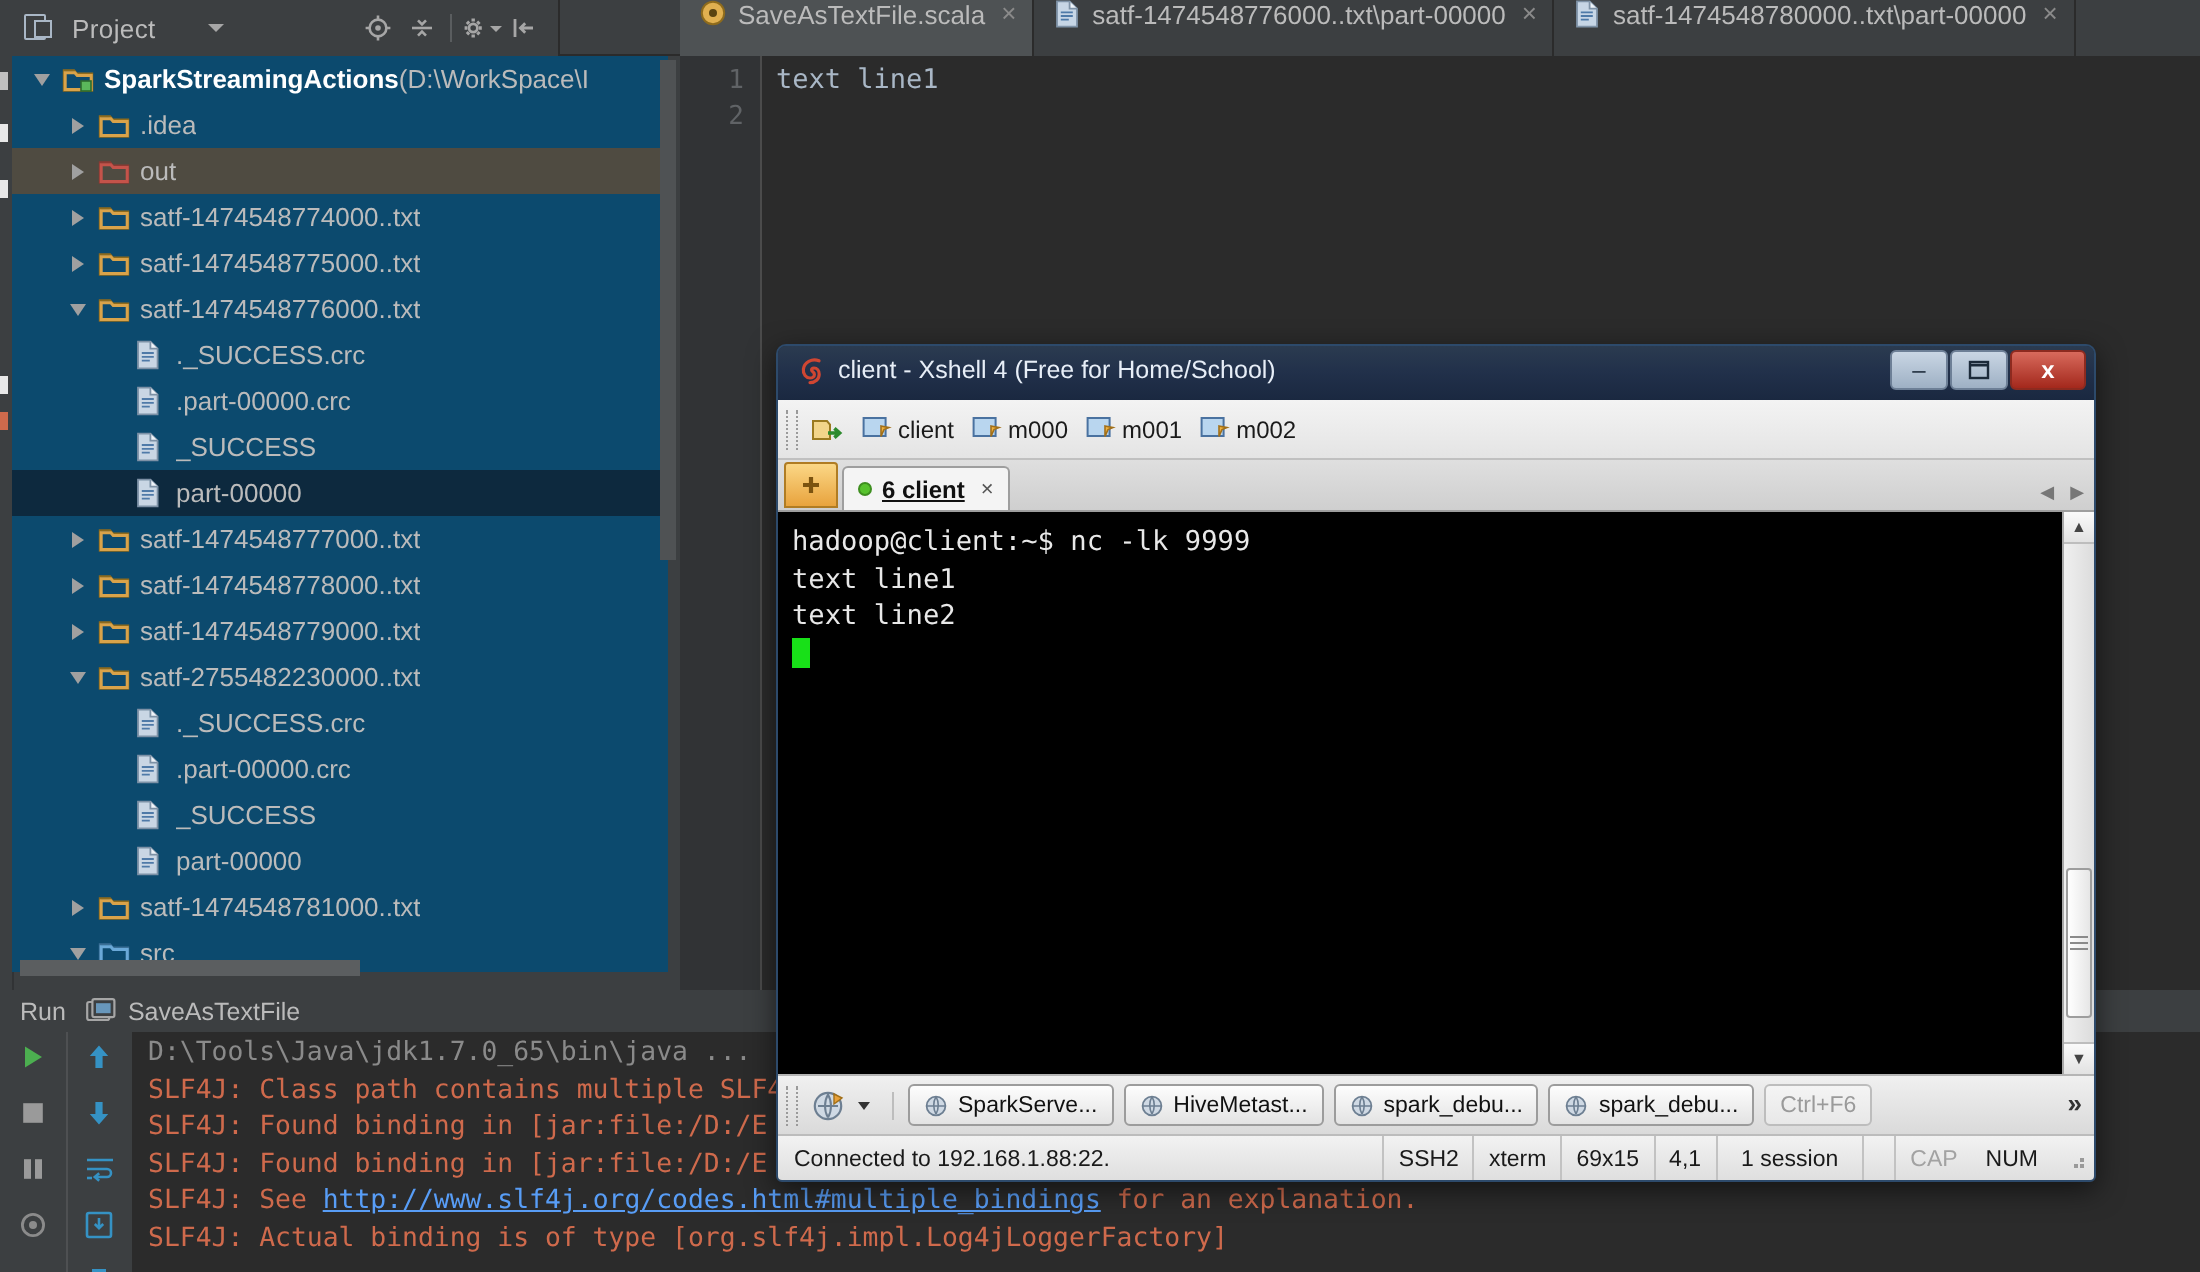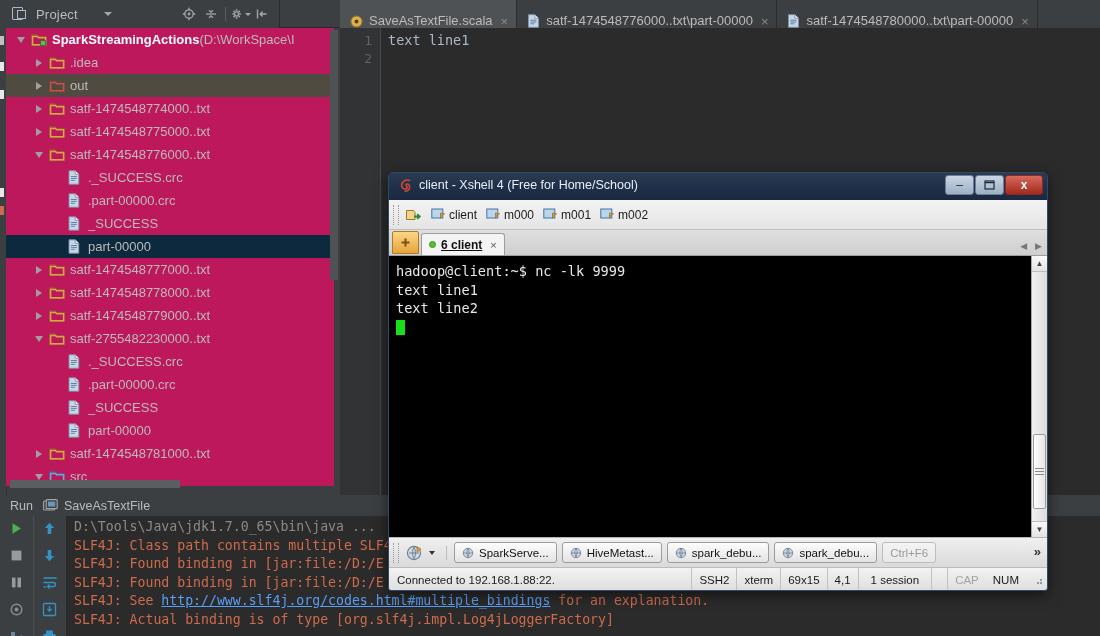--- a/index.html
+++ b/index.html
@@ -16,31 +16,31 @@
   .proj-head .pico .a{position:absolute;left:0;top:0;width:11px;height:13px;border:1.4px solid #a9b7c6;border-radius:1px;box-sizing:border-box;}
   .proj-head .pico .b{position:absolute;left:5px;top:3px;width:9px;height:9px;background:#3c3f41;border:1.4px solid #a9b7c6;box-sizing:border-box;}
   .proj-title{color:#bbbbbb;font-size:13px;margin-left:8px;letter-spacing:.2px;}
   .caret-dn{width:0;height:0;border-left:4px solid transparent;border-right:4px solid transparent;
       border-top:4px solid #a6a6a6;margin-left:26px;}
   .proj-tools{position:absolute;right:0;top:0;height:28px;display:flex;align-items:center;gap:0px;}
   .tbtn{width:22px;height:24px;display:flex;align-items:center;justify-content:center;position:relative;}
   .sep-v{width:1px;height:14px;background:#5a5d5f;margin:0 3px;}
 
   .tab-strip{position:absolute;left:340px;top:0;width:760px;height:28px;background:#3c3f41;display:flex;align-items:stretch;}
-  .etab{display:flex;align-items:flex-end;padding:0 8px 0 10px;height:28px;box-sizing:border-box;
+  .etab{display:flex;align-items:flex-start;padding:0 8px 0 10px;height:28px;box-sizing:border-box;
       color:#bbbbbb;font-size:13px;white-space:nowrap;border-right:1px solid #2b2b2b;}
   .etab.active{background:#4e5254;}
   .etab .tico{margin-right:6px;display:flex;}
   .etab .tclose{margin-left:8px;color:#8a8a8a;font-size:13px;line-height:1;}
 
   .side-strip{position:absolute;left:0;top:28px;width:6px;height:467px;background:#3c3f41;border-right:1px solid #313335;}
   .side-mark{position:absolute;left:0;width:4px;height:9px;}
 
   
-  .tree{position:absolute;left:6px;top:28px;width:328px;height:458px;background:#be185d;overflow:hidden;}
+  .tree{position:absolute;left:6px;top:28px;width:328px;height:458px;background:#0c4a6e;overflow:hidden;}
   .trow{position:relative;height:23px;display:flex;align-items:center;font-size:13px;color:#bbbbbb;white-space:nowrap;}
   .trow.sel{background:#0d293e;}
   .trow.hl{background:#4f4b41;}
   .arrow-r{width:0;height:0;border-top:4.5px solid transparent;border-bottom:4.5px solid transparent;border-left:6px solid #a0a0a0;}
   .arrow-d{width:0;height:0;border-left:4.5px solid transparent;border-right:4.5px solid transparent;border-top:6px solid #a0a0a0;}
   .arrow-box{width:13px;display:flex;align-items:center;justify-content:center;flex:none;}
   .ic{width:16px;height:16px;flex:none;margin-right:5px;position:relative;}
   .lbl{overflow:hidden;}
   .bold{font-weight:bold;color:#ffffff;}
 

